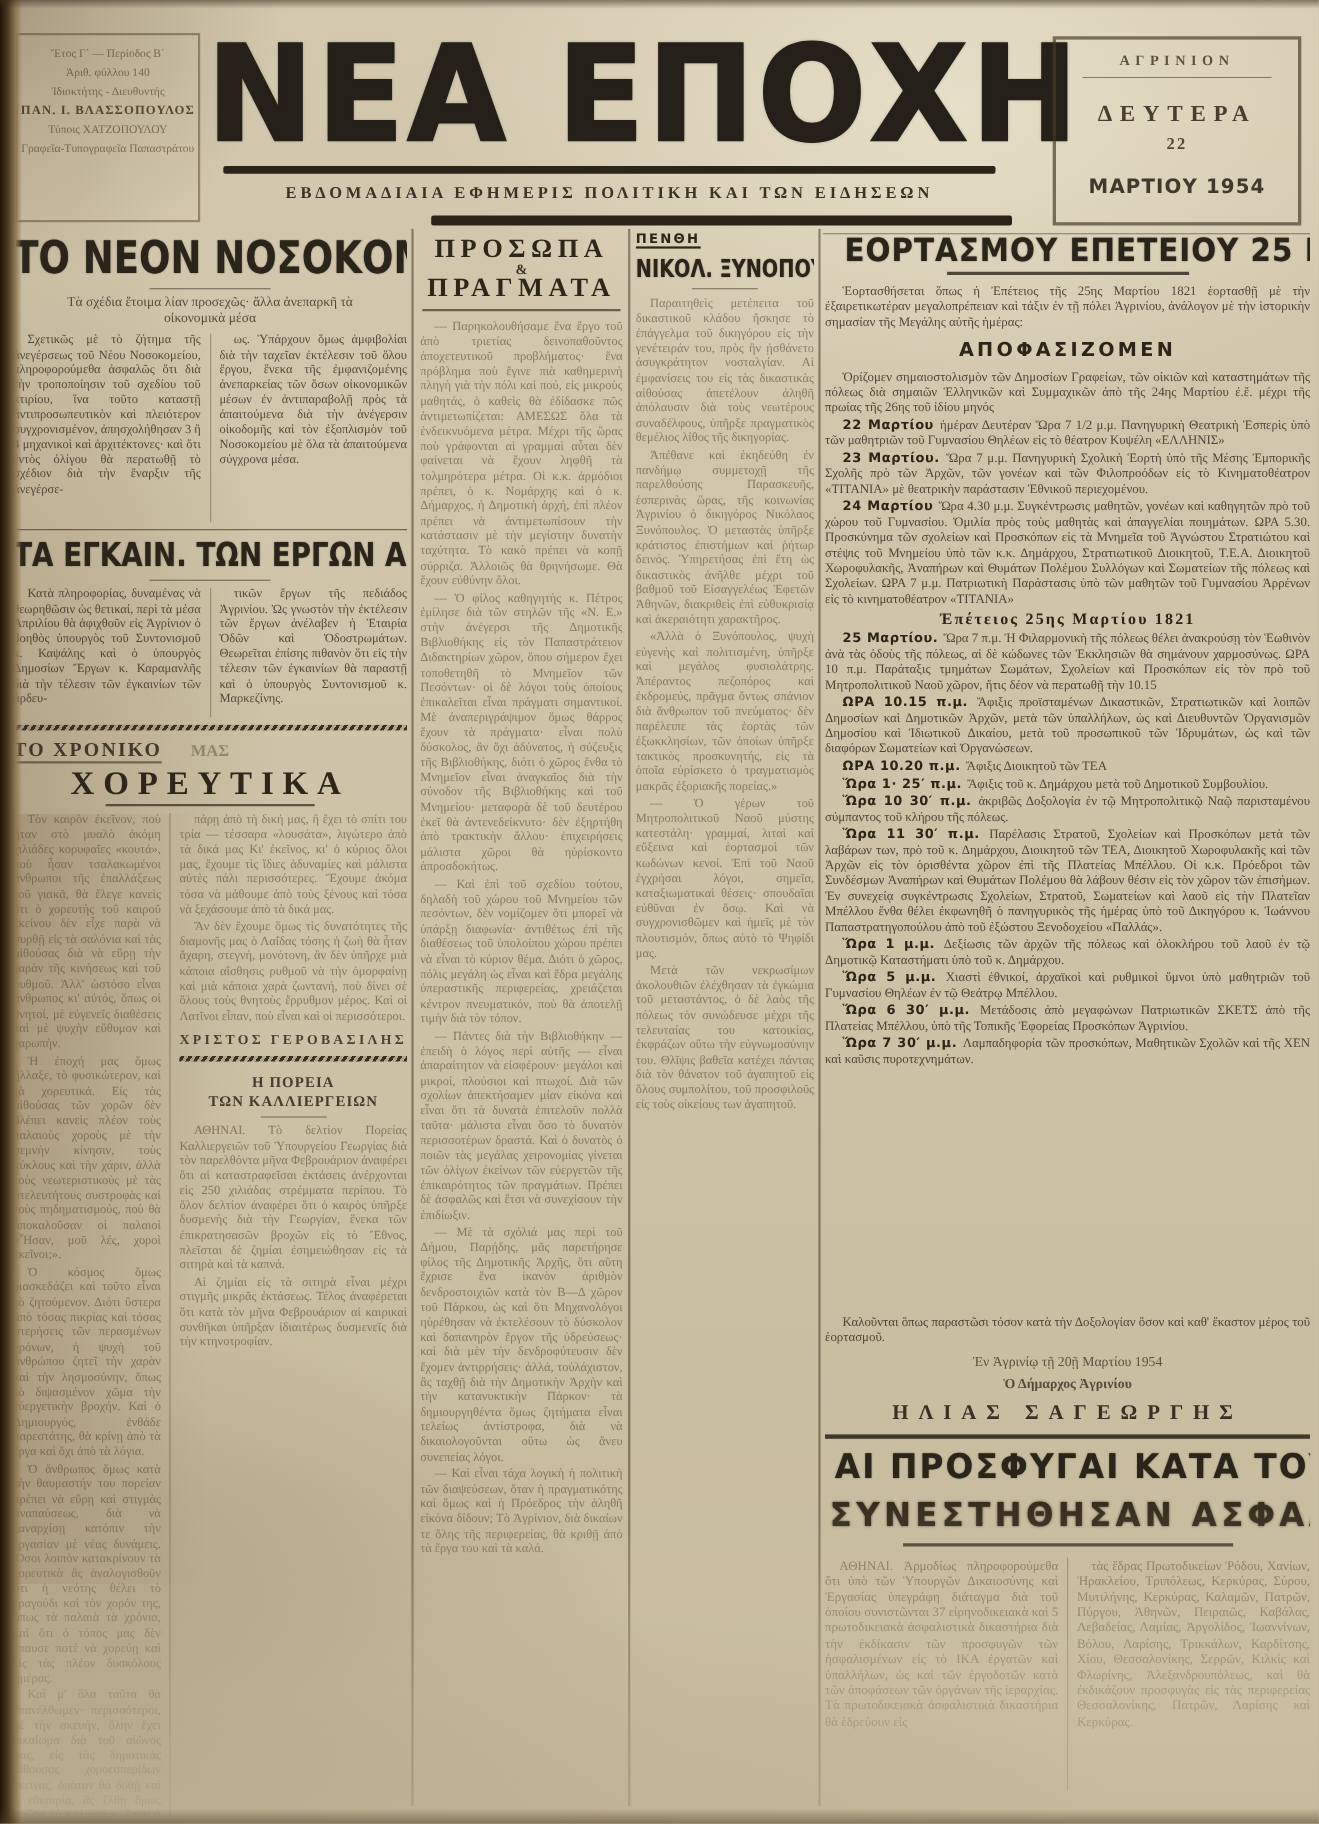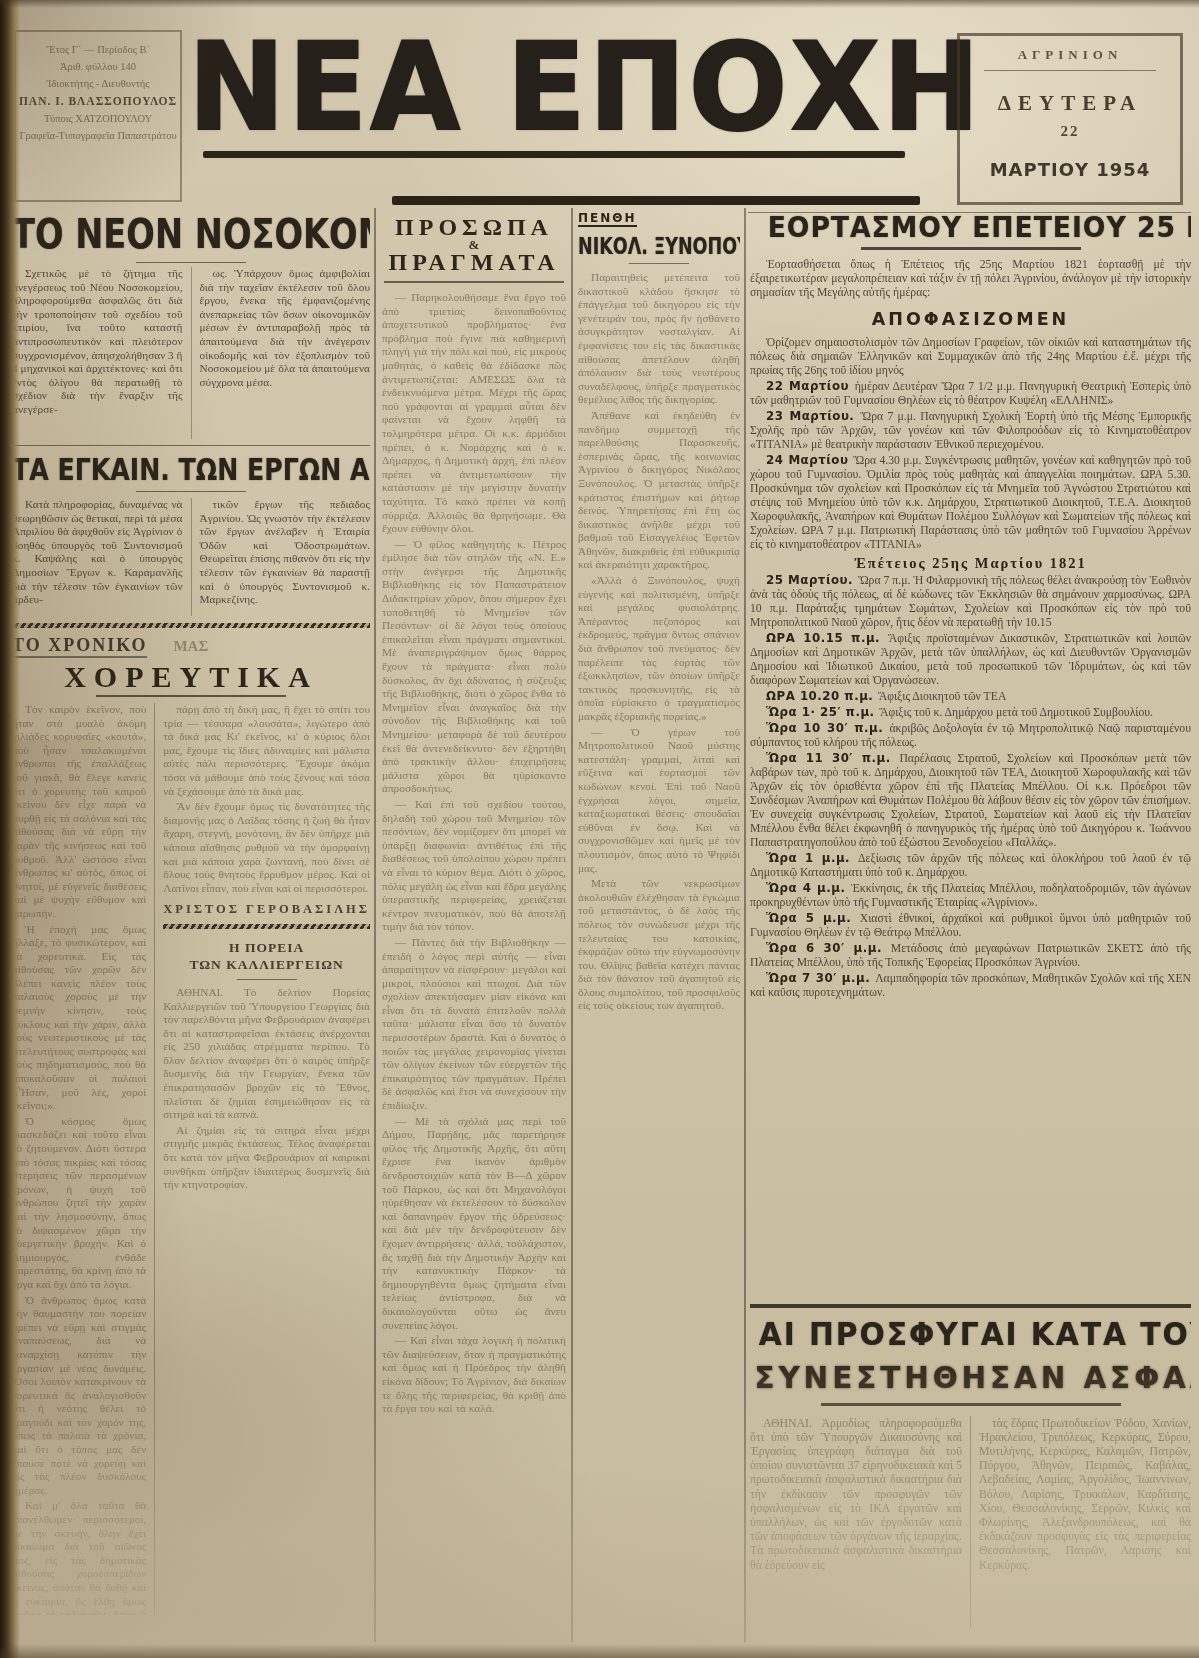--- a/index.html
+++ b/index.html
@@ -162,20 +162,21 @@
     <div>Ἀριθ. φύλλου 140</div>
     <div>Ἰδιοκτήτης - Διευθυντής</div>
     <div class="ib-strong">ΠΑΝ. Ι. ΒΛΑΣΣΟΠΟΥΛΟΣ</div>
     <div>Τύποις ΧΑΤΖΟΠΟΥΛΟΥ</div>
     <div>Γραφεῖα-Τυπογραφεῖα Παπαστράτου</div>
   </div>
 
   <div class="masthead">
     <div class="masthead-title">ΝΕΑ ΕΠΟΧΗ</div>
     <div class="masthead-rule"></div>
+    <div class="masthead-sub">ΕΒΔΟΜΑΔΙΑΙΑ ΕΦΗΜΕΡΙΣ ΠΟΛΙΤΙΚΗ ΚΑΙ ΤΩΝ ΕΙΔΗΣΕΩΝ</div>
   </div>
 
   <div class="date-box">
     <div class="db-city">ΑΓΡΙΝΙΟΝ</div>
     <div class="db-rule"></div>
     <div class="db-day">ΔΕΥΤΕΡΑ</div>
     <div class="db-num">22</div>
     <div class="db-my">ΜΑΡΤΙΟΥ 1954</div>
   </div>
 
@@ -183,20 +184,21 @@
   <div class="top-thin"></div>
 
   <div class="vrule" id="vr1"></div>
   <div class="vrule" id="vr2"></div>
   <div class="vrule" id="vr3"></div>
 
   <div class="col" id="col-left">
     <article>
       <div class="headline-1 h-hospital">ΤΟ ΝΕΟΝ ΝΟΣΟΚΟΜΕΙΟΝ</div>
       <div class="center-rule"></div>
+      <div class="deck">Τὰ σχέδια ἕτοιμα λίαν προσεχῶς· ἄλλα ἀνεπαρκῆ τὰ οἰκονομικὰ μέσα</div>
       <div class="twocol bodytext hosp-body">
         <div>
             <p class="para">Σχετικῶς μὲ τὸ ζήτημα τῆς ἀνεγέρσεως τοῦ Νέου Νοσοκομείου, πληροφορούμεθα ἀσφαλῶς ὅτι διὰ τὴν τροποποίησιν τοῦ σχεδίου τοῦ κτιρίου, ἵνα τοῦτο καταστῇ ἀντιπροσωπευτικὸν καὶ πλειότερον συγχρονισμένον, ἀπησχολήθησαν 3 ἢ 4 μηχανικοὶ καὶ ἀρχιτέκτονες· καὶ ὅτι ἐντὸς ὀλίγου θὰ περατωθῇ τὸ σχέδιον διὰ τὴν ἔναρξιν τῆς ἀνεγέρσε-</p>
           </div>
         <div>
             <p class="para">ως. Ὑπάρχουν ὅμως ἀμφιβολίαι διὰ τὴν ταχεῖαν ἐκτέλεσιν τοῦ ὅλου ἔργου, ἕνεκα τῆς ἐμφανιζομένης ἀνεπαρκείας τῶν ὅσων οἰκονομικῶν μέσων ἐν ἀντιπαραβολῇ πρὸς τὰ ἀπαιτούμενα διὰ τὴν ἀνέγερσιν οἰκοδομῆς καὶ τὸν ἐξοπλισμὸν τοῦ Νοσοκομείου μὲ ὅλα τὰ ἀπαιτούμενα σύγχρονα μέσα.</p>
           </div>
       </div>
     </article>
 
@@ -298,25 +300,30 @@
           </div>
         <div class="h-mid">Ἐπέτειος 25ης Μαρτίου 1821</div>
         <div>
             <p class="para"><b>25 Μαρτίου. </b>Ὥρα 7 π.μ. Ἡ Φιλαρμονικὴ τῆς πόλεως θέλει ἀνακρούσῃ τὸν Ἑωθινὸν ἀνὰ τὰς ὁδοὺς τῆς πόλεως, αἱ δὲ κώδωνες τῶν Ἐκκλησιῶν θὰ σημάνουν χαρμοσύνως. ΩΡΑ 10 π.μ. Παράταξις τμημάτων Σωμάτων, Σχολείων καὶ Προσκόπων εἰς τὸν πρὸ τοῦ Μητροπολιτικοῦ Ναοῦ χῶρον, ἥτις δέον νὰ περατωθῇ τὴν 10.15</p>
             <p class="para"><b>ΩΡΑ 10.15 π.μ. </b>Ἄφιξις προϊσταμένων Δικαστικῶν, Στρατιωτικῶν καὶ λοιπῶν Δημοσίων καὶ Δημοτικῶν Ἀρχῶν, μετὰ τῶν ὑπαλλήλων, ὡς καὶ Διευθυντῶν Ὀργανισμῶν Δημοσίου καὶ Ἰδιωτικοῦ Δικαίου, μετὰ τοῦ προσωπικοῦ τῶν Ἱδρυμάτων, ὡς καὶ τῶν διαφόρων Σωματείων καὶ Ὀργανώσεων.</p>
             <p class="para"><b>ΩΡΑ 10.20 π.μ. </b>Ἄφιξις Διοικητοῦ τῶν ΤΕΑ</p>
             <p class="para"><b>Ὥρα 1· 25′ π.μ. </b>Ἄφιξις τοῦ κ. Δημάρχου μετὰ τοῦ Δημοτικοῦ Συμβουλίου.</p>
             <p class="para"><b>Ὥρα 10 30′ π.μ. </b>ἀκριβῶς Δοξολογία ἐν τῷ Μητροπολιτικῷ Ναῷ παρισταμένου σύμπαντος τοῦ κλήρου τῆς πόλεως.</p>
             <p class="para"><b>Ὥρα 11 30′ π.μ. </b>Παρέλασις Στρατοῦ, Σχολείων καὶ Προσκόπων μετὰ τῶν λαβάρων των, πρὸ τοῦ κ. Δημάρχου, Διοικητοῦ τῶν ΤΕΑ, Διοικητοῦ Χωροφυλακῆς καὶ τῶν Ἀρχῶν εἰς τὸν ὁρισθέντα χῶρον ἐπὶ τῆς Πλατείας Μπέλλου. Οἱ κ.κ. Πρόεδροι τῶν Συνδέσμων Ἀναπήρων καὶ Θυμάτων Πολέμου θὰ λάβουν θέσιν εἰς τὸν χῶρον τῶν ἐπισήμων. Ἐν συνεχείᾳ συγκέντρωσις Σχολείων, Στρατοῦ, Σωματείων καὶ λαοῦ εἰς τὴν Πλατεῖαν Μπέλλου ἔνθα θέλει ἐκφωνηθῆ ὁ πανηγυρικὸς τῆς ἡμέρας ὑπὸ τοῦ Δικηγόρου κ. Ἰωάννου Παπαστρατηγοπούλου ἀπὸ τοῦ ἐξώστου Ξενοδοχείου «Παλλάς».</p>
             <p class="para"><b>Ὥρα 1 μ.μ. </b>Δεξίωσις τῶν ἀρχῶν τῆς πόλεως καὶ ὁλοκλήρου τοῦ λαοῦ ἐν τῷ Δημοτικῷ Καταστήματι ὑπὸ τοῦ κ. Δημάρχου.</p>
-            <p class="para"><b>Ὥρα 4 μ.μ. </b>Ἐκκίνησις, ἐκ τῆς Πλατείας Μπέλλου, ποδηλατοδρομιῶν, τῶν ἀγώνων προκηρυχθέντων ὑπὸ τῆς Γυμναστικῆς Ἑταιρίας «Ἀγρίνιον».</p>
             <p class="para"><b>Ὥρα 5 μ.μ. </b>Χιαστὶ ἐθνικοί, ἀρχαϊκοὶ καὶ ρυθμικοὶ ὕμνοι ὑπὸ μαθητριῶν τοῦ Γυμνασίου Θηλέων ἐν τῷ Θεάτρῳ Μπέλλου.</p>
             <p class="para"><b>Ὥρα 6 30′ μ.μ. </b>Μετάδοσις ἀπὸ μεγαφώνων Πατριωτικῶν ΣΚΕΤΣ ἀπὸ τῆς Πλατείας Μπέλλου, ὑπὸ τῆς Τοπικῆς Ἐφορείας Προσκόπων Ἀγρινίου.</p>
             <p class="para"><b>Ὥρα 7 30′ μ.μ. </b>Λαμπαδηφορία τῶν προσκόπων, Μαθητικῶν Σχολῶν καὶ τῆς ΧΕΝ καὶ καῦσις πυροτεχνημάτων.</p>
           </div>
+      </div>
+      <div class="prog-sig">
+        <div class="prog-closing">Καλοῦνται ὅπως παραστῶσι τόσον κατὰ τὴν Δοξολογίαν ὅσον καὶ καθ' ἕκαστον μέρος τοῦ ἑορτασμοῦ.</div>
+        <div class="prog-date">Ἐν Ἀγρινίῳ τῇ 20ῇ Μαρτίου 1954</div>
+        <div class="prog-role">Ὁ Δήμαρχος Ἀγρινίου</div>
+        <div class="prog-name">ΗΛΙΑΣ ΣΑΓΕΩΡΓΗΣ</div>
       </div>
     </article>
 
     <section class="ika">
       <div class="ika-toprule"></div>
       <div class="headline-1 h-ika1">ΑΙ ΠΡΟΣΦΥΓΑΙ ΚΑΤΑ ΤΟΥ Ι.Κ.Α.</div>
       <div class="headline-1 h-ika2">ΣΥΝΕΣΤΗΘΗΣΑΝ ΑΣΦΑΛ. ΔΙΚΑΣΤΗΡΙΑ</div>
       <div class="ika-u"></div>
       <div class="twocol bodytext ika-body">
         <div class="faint">

